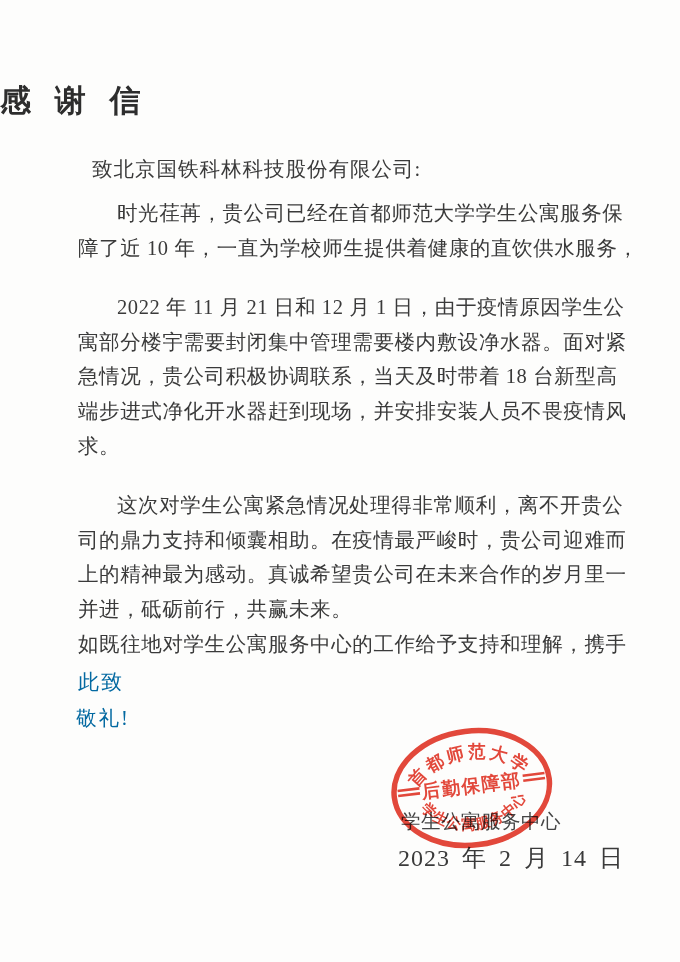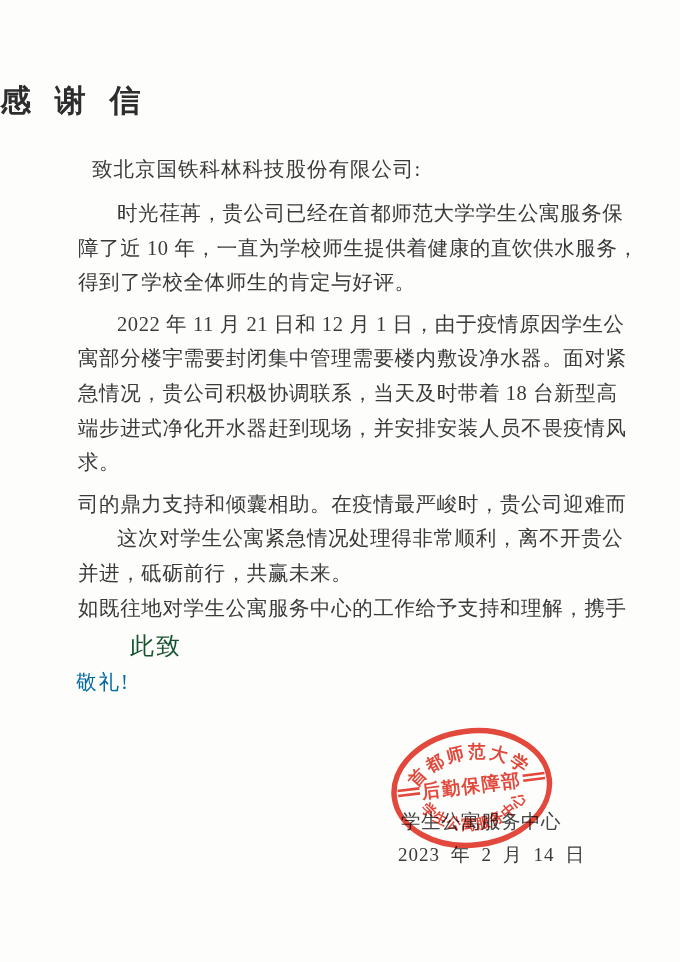--- a/index.html
+++ b/index.html
@@ -37,36 +37,35 @@
     letter-spacing: 1px;
     color: #3a3a3a;
   }
   .body-block {
     position: absolute;
     top: 196px;
     left: 78px;
     width: 532px;
   }
   .para { margin: 0 0 0 0; }
-  .para + .para { margin-top: 7px; }
+  .para + .para { margin-top: 25px; }
   .line {
     font-size: 20.5px;
     line-height: 34.6px;
     letter-spacing: 0.6px;
     white-space: nowrap;
     color: #3a3a3a;
   }
   .line.indent { padding-left: 39px; }
   .closing-cizhi {
     margin-top: 4px;
-    margin-left: 52px;
-    font-size: 24px;
+    font-size: 21px;
     line-height: 34.6px;
     letter-spacing: 2px;
-    color: #14532d;
+    color: #0369a1;
   }
   .closing-jingli {
     margin-top: 1px;
     margin-left: -2px;
     font-size: 20.5px;
     line-height: 34.6px;
     letter-spacing: 2px;
     color: #0369a1;
   }
   .signature {
@@ -74,21 +73,21 @@
     top: 808px;
     left: 401px;
     font-size: 19.5px;
     letter-spacing: 0.5px;
     color: #454545;
   }
   .date {
     position: absolute;
     top: 842px;
     left: 398px;
-    font-size: 19px;
+    font-size: 24px;
     word-spacing: 5px;
     letter-spacing: 1px;
     color: #3a3a3a;
   }
   .seal {
     position: absolute;
     top: 722px;
     left: 385px;
     width: 174px;
     height: 136px;
@@ -109,34 +108,34 @@
 
   <div class="title">感 谢 信</div>
 
   <div class="salutation">致北京国铁科林科技股份有限公司:</div>
 
   <div class="body-block">
 
     <div class="para">
       <div class="line indent">时光荏苒，贵公司已经在首都师范大学学生公寓服务保</div>
       <div class="line">障了近 10 年，一直为学校师生提供着健康的直饮供水服务，</div>
-      <div class="line">得到了学校全体师生的肯定与好评。</div>
     </div>
 
     <div class="para">
       <div class="line indent">2022 年 11 月 21 日和 12 月 1 日，由于疫情原因学生公</div>
       <div class="line">寓部分楼宇需要封闭集中管理需要楼内敷设净水器。面对紧</div>
       <div class="line">急情况，贵公司积极协调联系，当天及时带着 18 台新型高</div>
       <div class="line">端步进式净化开水器赶到现场，并安排安装人员不畏疫情风</div>
       <div class="line">求。</div>
     </div>
 
     <div class="para">
+      <div class="line indent">这次对学生公寓紧急情况处理得非常顺利，离不开贵公</div>
       <div class="line">司的鼎力支持和倾囊相助。在疫情最严峻时，贵公司迎难而</div>
-      <div class="line indent">这次对学生公寓紧急情况处理得非常顺利，离不开贵公</div>
+      <div class="line">上的精神最为感动。真诚希望贵公司在未来合作的岁月里一</div>
       <div class="line">并进，砥砺前行，共赢未来。</div>
       <div class="line">如既往地对学生公寓服务中心的工作给予支持和理解，携手</div>
     </div>
 
     <div class="closing-cizhi">此致</div>
     <div class="closing-jingli">敬礼!</div>
 
   </div>
 
   <div class="signature">学生公寓服务中心</div>

